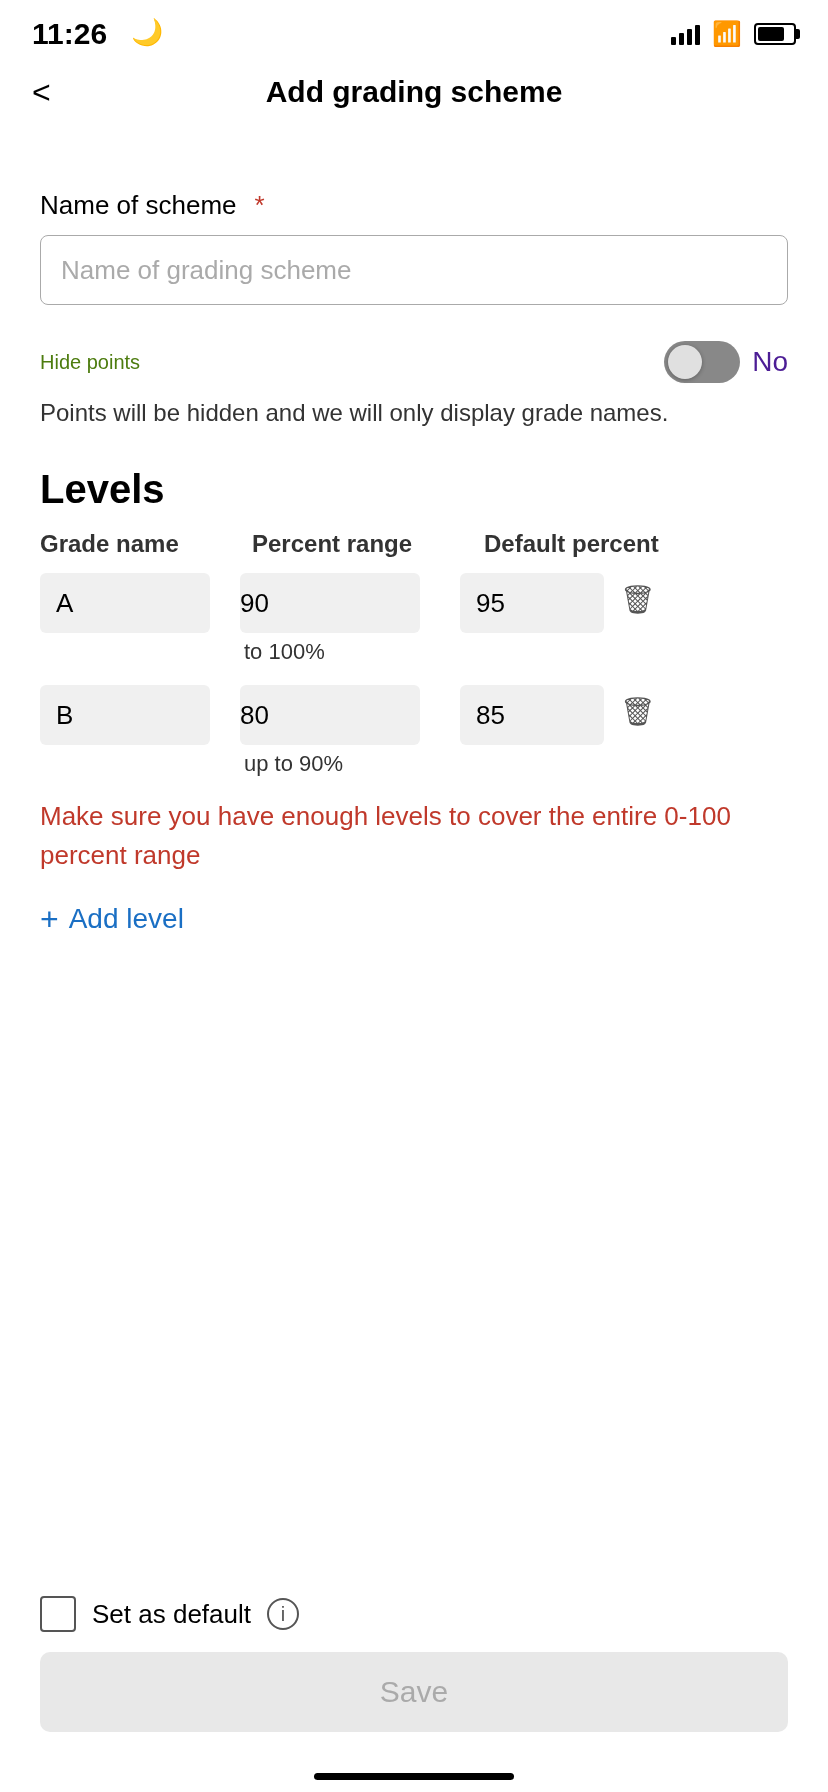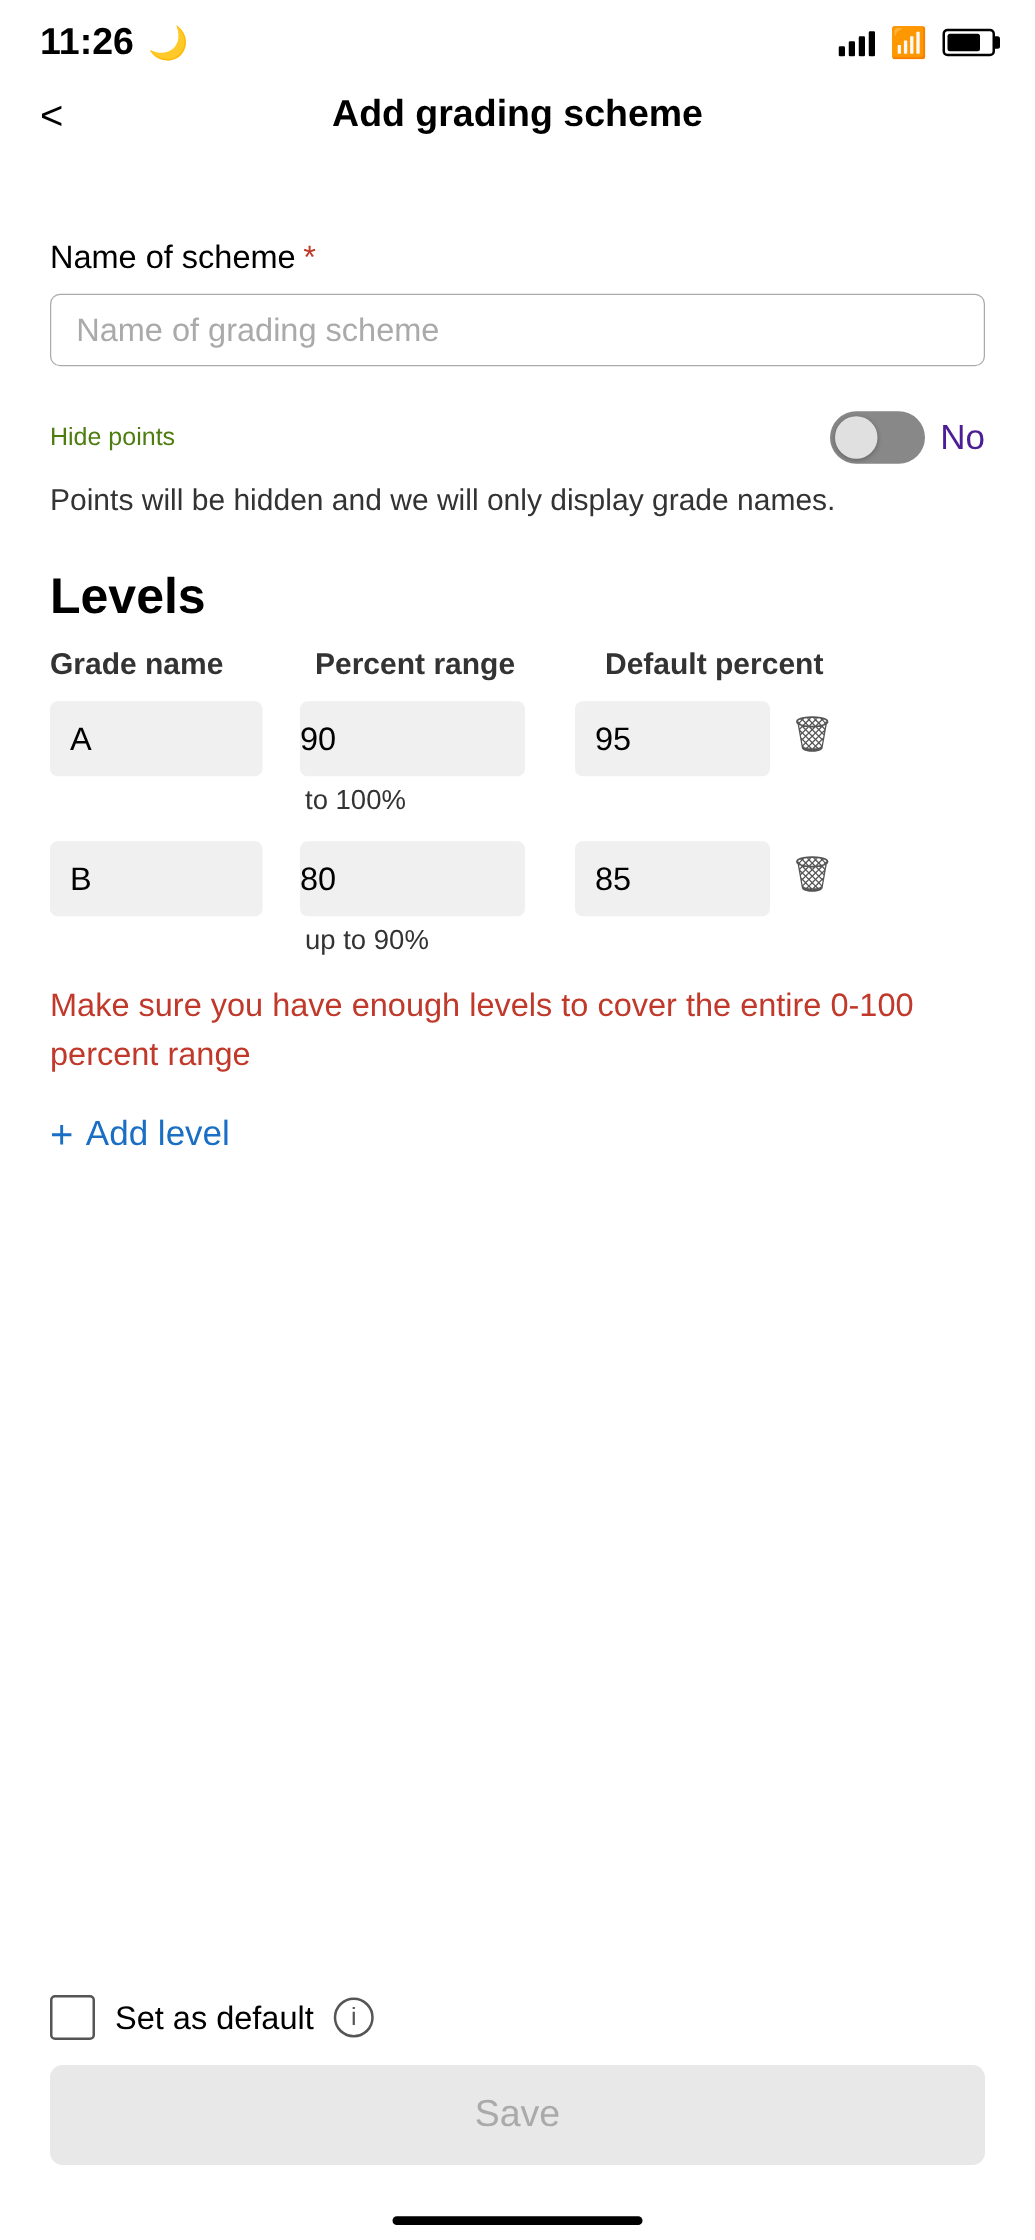--- a/index.html
+++ b/index.html
@@ -20,22 +20,21 @@
       justify-content: space-between;
       align-items: center;
       padding: 18px 32px 10px 32px;
       height: 60px;
     }
     .status-time {
       font-size: 30px;
       font-weight: 600;
       color: #000;
       display: flex;
-      align-items: center;
-      gap: 12px;
+      gap: 24px;
     }
     .moon-icon {
       font-size: 26px;
     }
     .status-icons {
       display: flex;
       align-items: center;
       gap: 12px;
     }
     .signal-bars {
@@ -110,31 +109,31 @@
       padding: 30px 40px;
     }
 
     
     .field-label {
       font-size: 26px;
       color: #000;
       margin-bottom: 14px;
       display: flex;
       align-items: center;
-      gap: 6px;
+      gap: 18px;
     }
     .required-star {
       color: #c0392b;
       font-size: 26px;
     }
 
     
     .text-input {
       width: 100%;
-      height: 58px;
+      height: 70px;
       border: 1.5px solid #aaa;
       border-radius: 8px;
       padding: 0 20px;
       font-size: 26px;
       color: #999;
       background: #fff;
       outline: none;
     }
     .text-input::placeholder {
       color: #aaa;
@@ -264,21 +263,21 @@
       margin-top: 6px;
       padding-left: 4px;
     }
     .default-wrap {
       flex: 1;
       display: flex;
       align-items: flex-start;
       gap: 16px;
     }
     .default-input {
-      width: 156px;
+      width: 144px;
       height: 60px;
       background: #f0f0f0;
       border: none;
       border-radius: 6px;
       font-size: 26px;
       color: #000;
       padding: 0 16px;
       outline: none;
     }
     .delete-btn {

